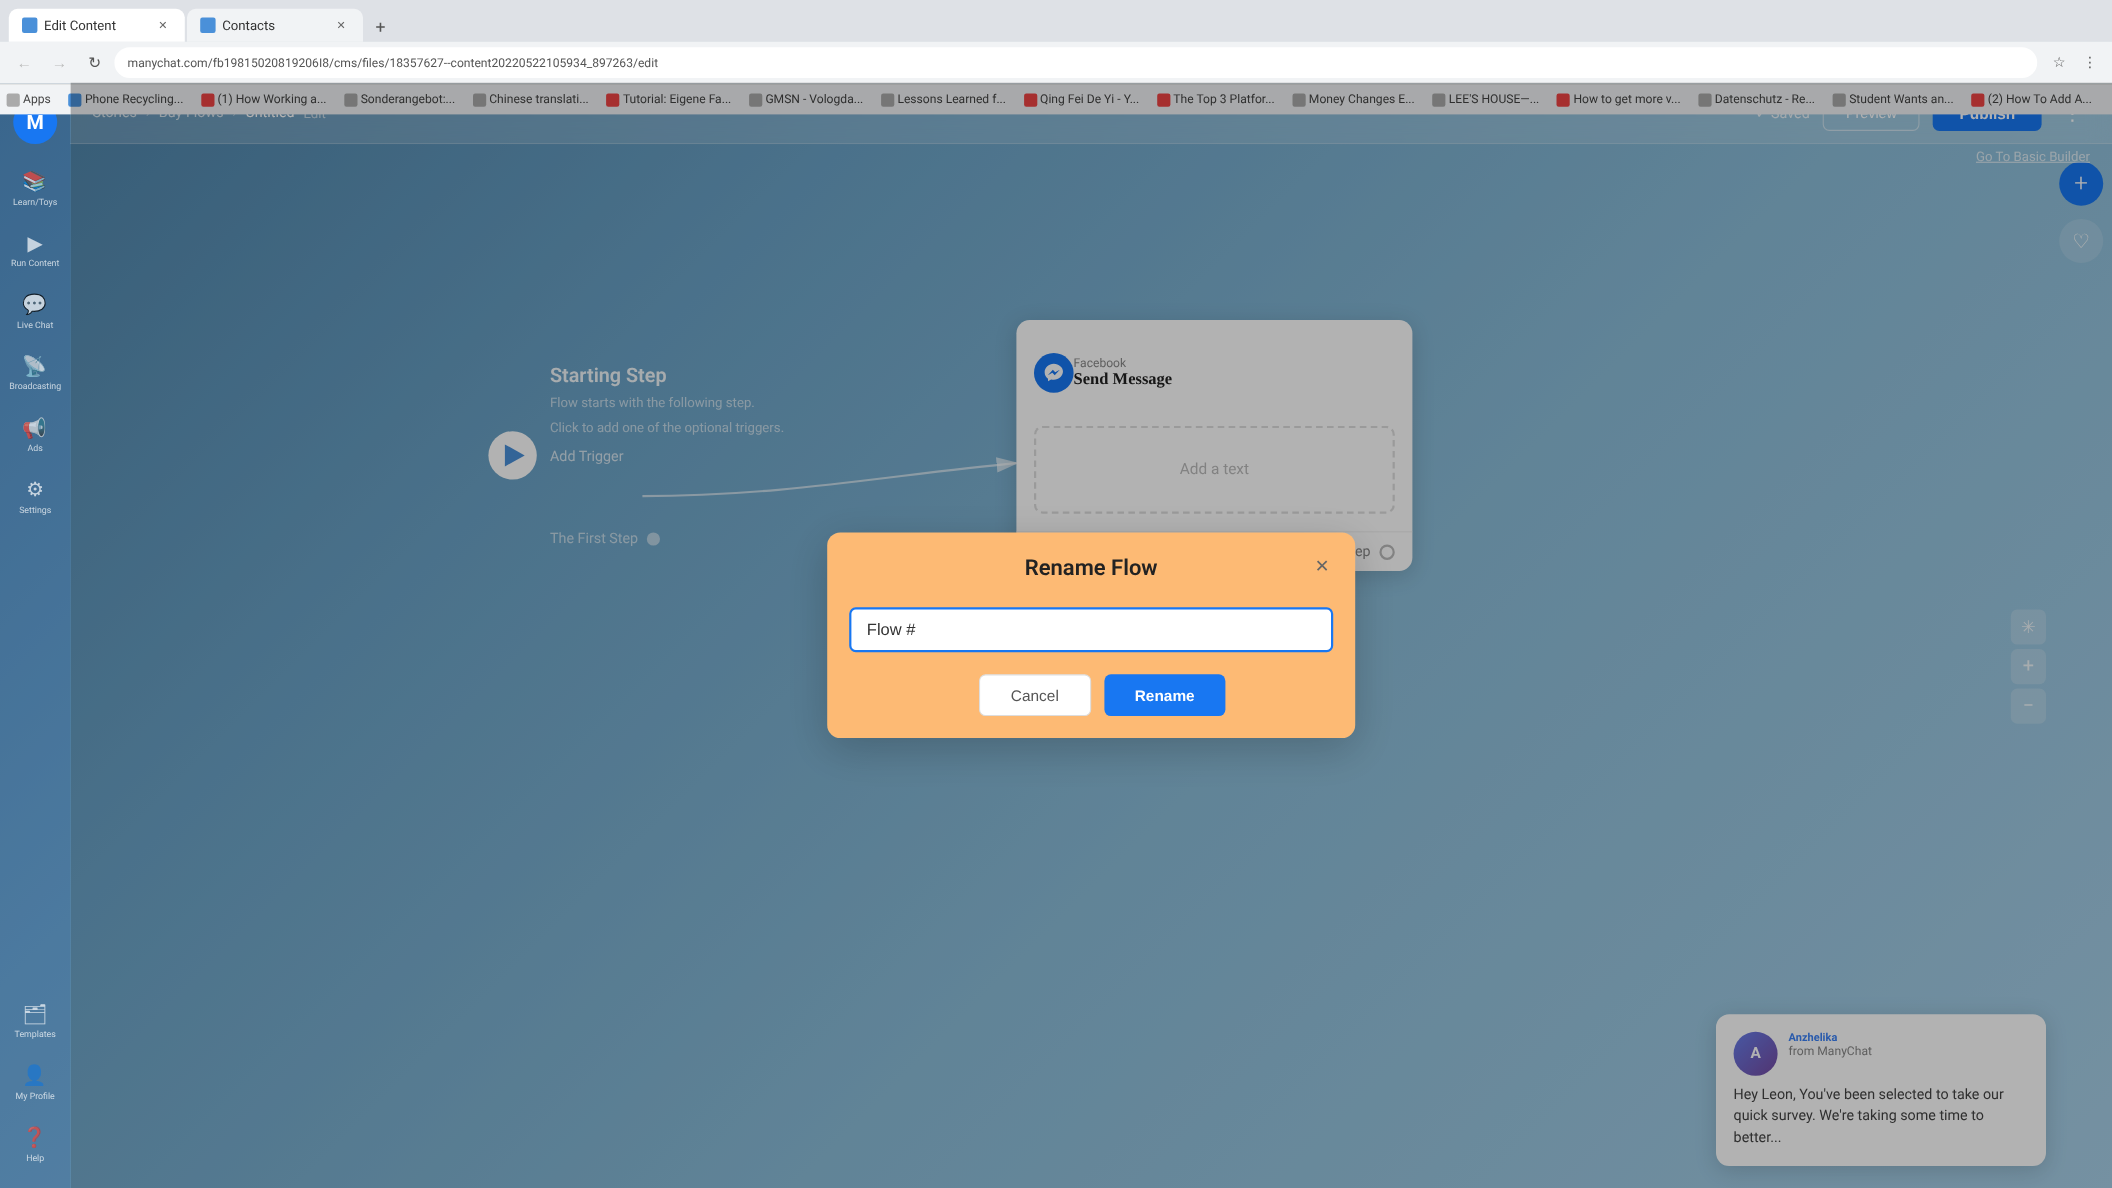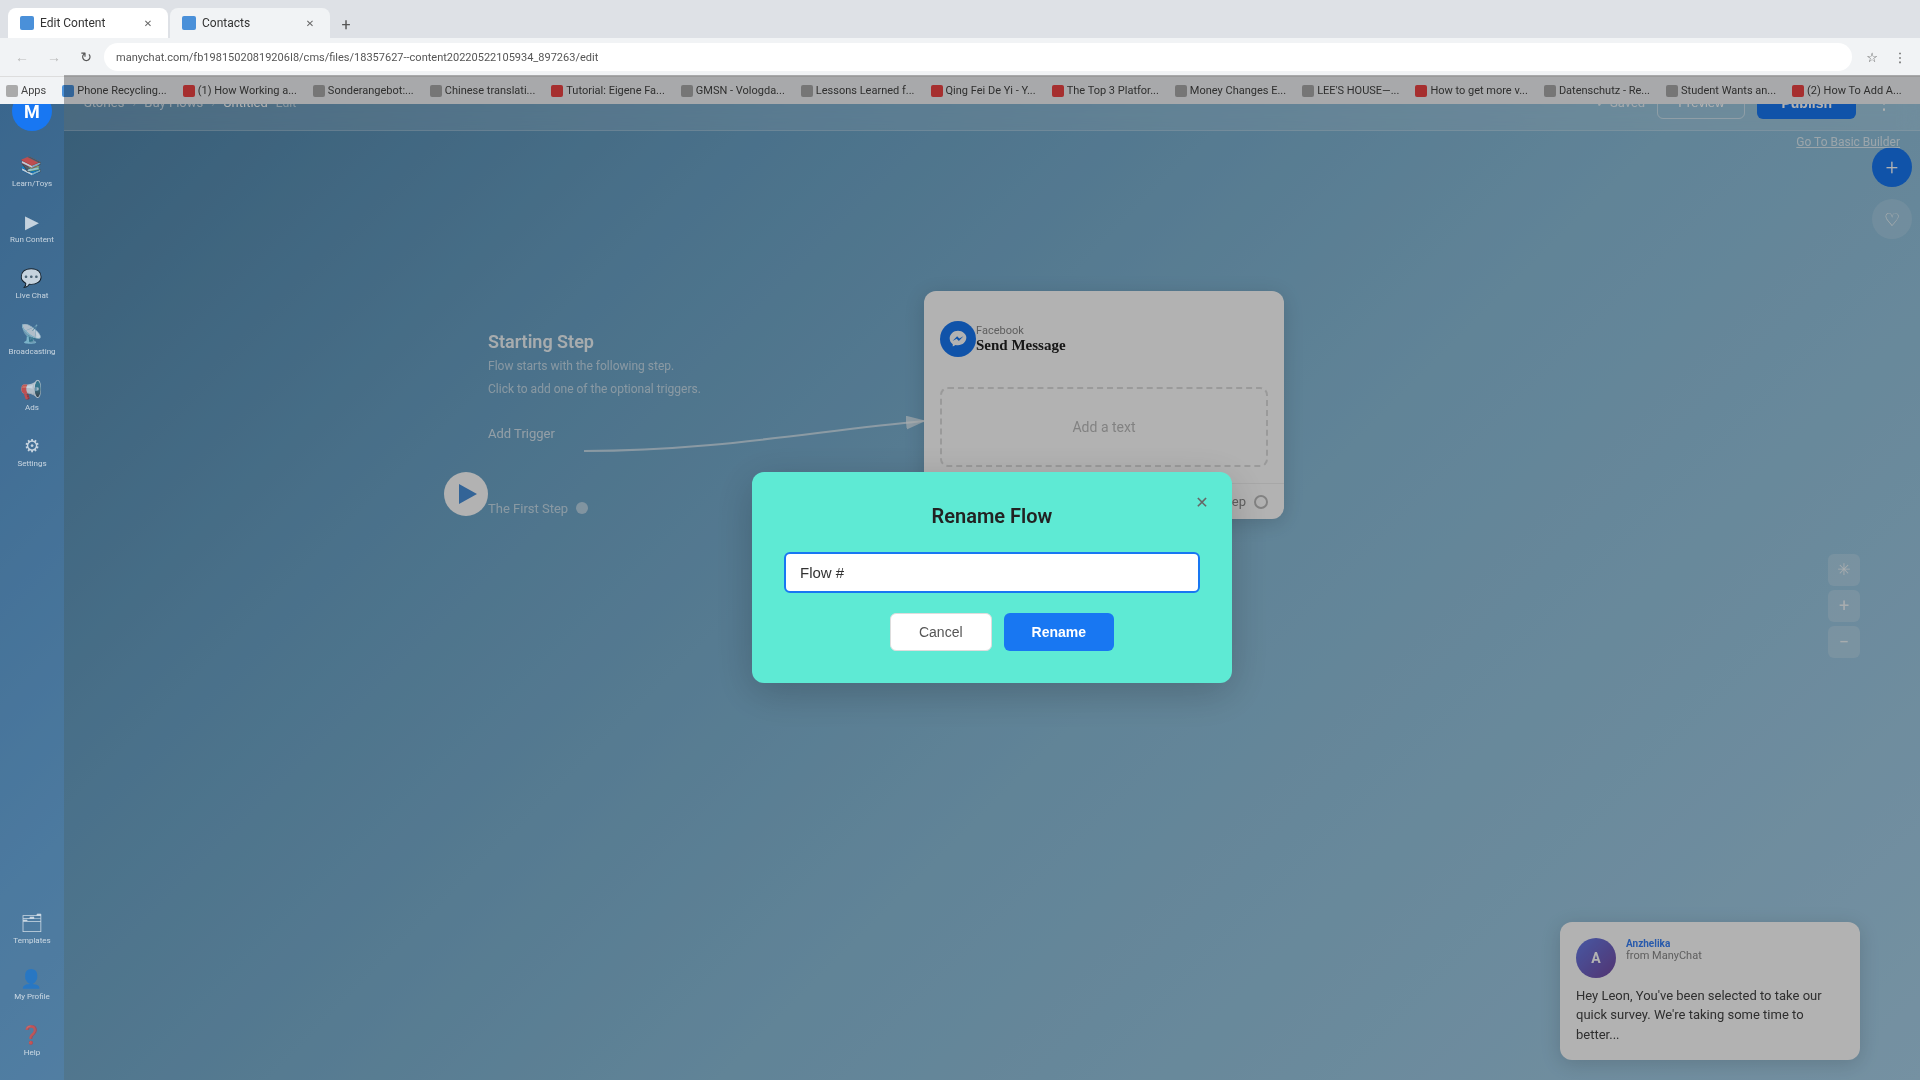--- a/index.html
+++ b/index.html
@@ -307,21 +307,22 @@
     .flow-canvas {
       position: absolute;
       top: 0; left: 0; right: 0; bottom: 0;
     }
 
     .starting-step-node {
       position: absolute;
       left: 380px;
       top: 200px;
       display: flex;
-      align-items: flex-end;
+      align-items: center;
+      gap: 12px;
     }
     .starting-step-icon {
       width: 44px;
       height: 44px;
       background: white;
       border-radius: 50%;
       display: flex;
       align-items: center;
       justify-content: center;
     }
@@ -342,21 +343,21 @@
     .starting-step-desc {
       font-size: 12px;
       color: rgba(255,255,255,0.6);
       margin-top: 6px;
       line-height: 1.4;
     }
     .add-trigger-link {
       font-size: 13px;
       color: rgba(255,255,255,0.7);
       cursor: pointer;
-      margin-top: 28px;
+      margin-top: 10px;
     }
     .first-step-label {
       font-size: 13px;
       color: rgba(255,255,255,0.6);
       margin-top: 60px;
       display: flex;
       align-items: center;
       gap: 8px;
     }
     .step-dot {
@@ -501,24 +502,24 @@
     .modal-overlay {
       position: absolute;
       top: 0; left: 0; right: 0; bottom: 0;
       background: rgba(0,0,0,0.3);
       display: flex;
       align-items: center;
       justify-content: center;
       z-index: 1000;
     }
     .modal {
-      background: #5eead4;
+      background: #fdba74;
       border-radius: 12px;
       width: 480px;
-      padding: 32px;
+      padding: 20px;
       position: relative;
       box-shadow: 0 10px 40px rgba(0,0,0,0.2);
     }
     .modal-title {
       font-size: 20px;
       font-weight: 600;
       color: #222;
       text-align: center;
       margin-bottom: 24px;
     }

